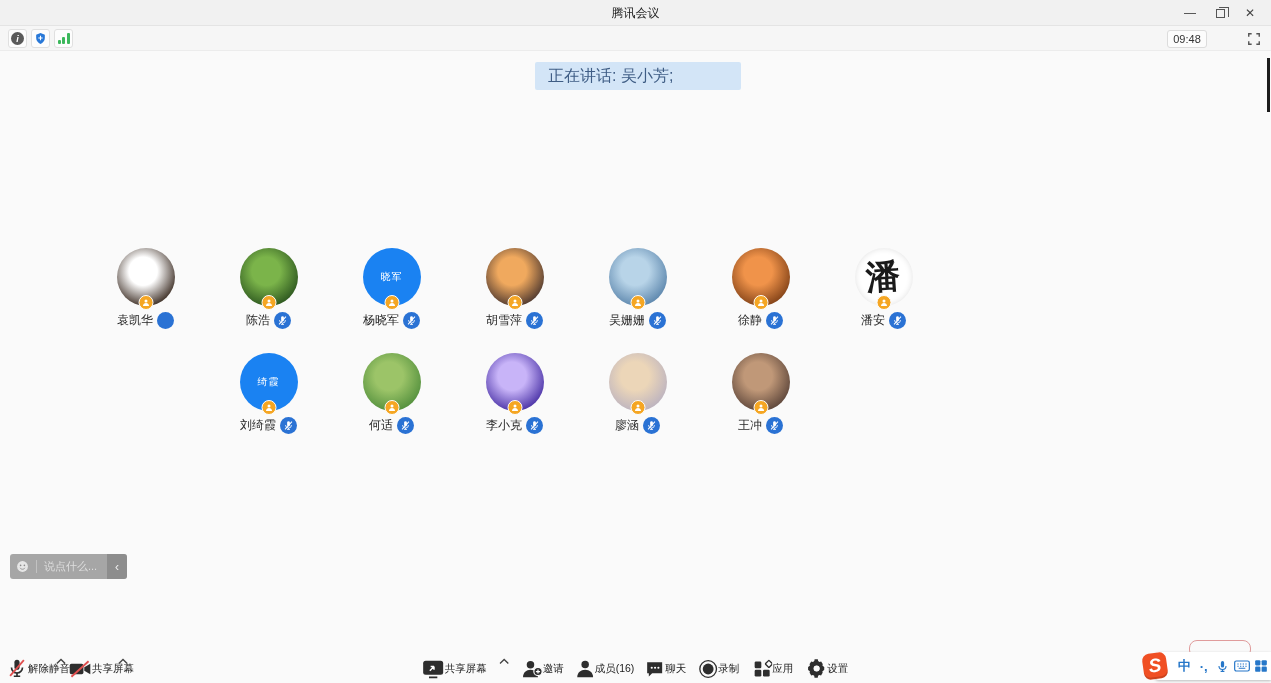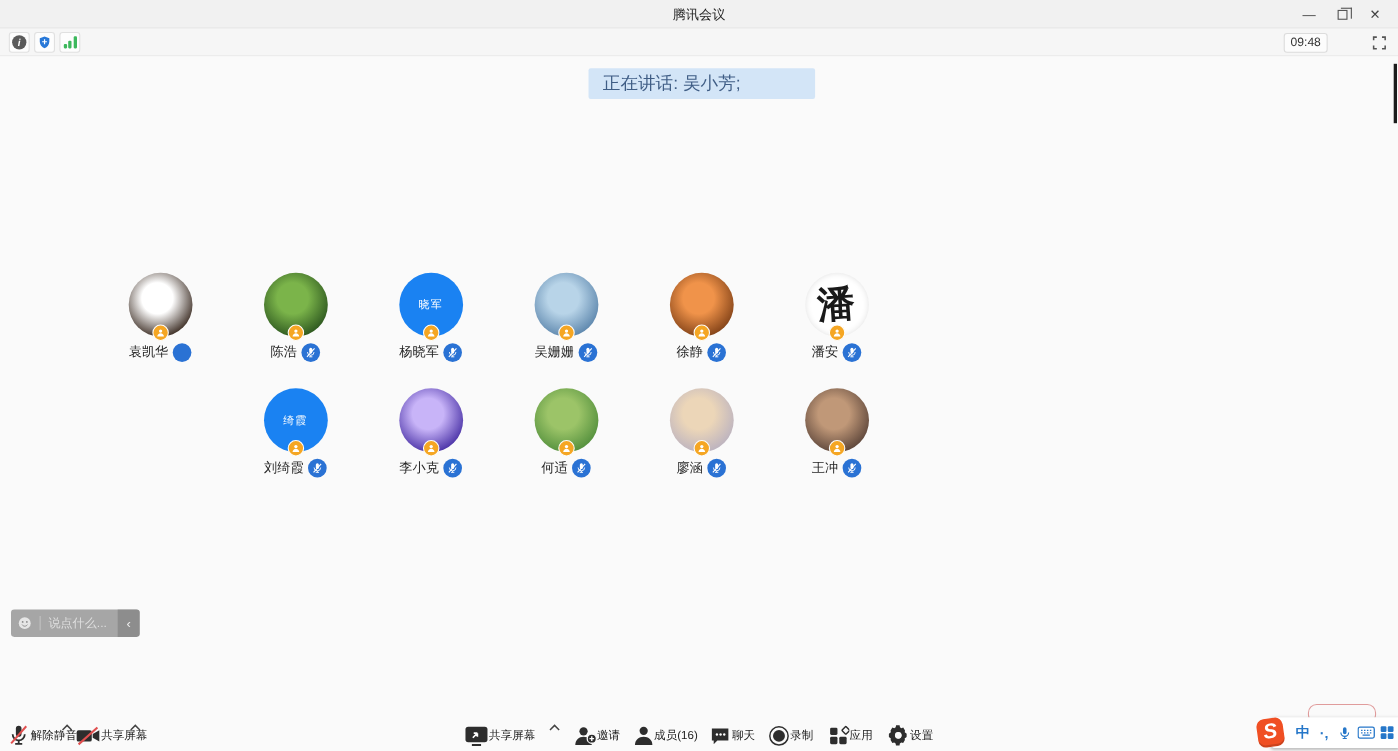--- a/index.html
+++ b/index.html
@@ -194,20 +194,42 @@
             <rect x="9" y="2.5" width="6" height="11.5" rx="3" fill="#ffffff"></rect>
             <path d="M5.5 11a6.5 6.5 0 0 0 13 0" stroke="#ffffff" stroke-width="1.8" fill="none"></path>
             <path d="M12 17.5V20.5M8.7 20.5h6.6" stroke="#ffffff" stroke-width="1.8"></path>
             <path d="M4.5 20.5L19.5 3.5" stroke="#ffffff" stroke-width="2.2"></path>
           </svg>
         </span>
     </div>
   </div>
 
 
+  <div class="tile">
+    <div class="avatar" style="background: radial-gradient(circle at 45% 40%, rgb(240, 169, 94) 0%, rgb(240, 169, 94) 30%, rgb(66, 48, 44) 80%);">
+      <span class="avatar-text"></span>
+      <span class="host-badge" hidden="">
+        <svg width="9" height="9" viewBox="0 0 24 24" fill="#fff">
+          <circle cx="12" cy="8" r="4"></circle>
+            <path d="M4 21c0-5 4-8 8-8s8 3 8 8z"></path>
+        </svg>
+      </span>
+    </div>
+    <div class="name-row">
+      <span class="pname">胡雪萍</span>
+      <span class="mic">
+          <svg width="11" height="11" viewBox="0 0 24 24">
+            <rect x="9" y="2.5" width="6" height="11.5" rx="3" fill="#ffffff"></rect>
+            <path d="M5.5 11a6.5 6.5 0 0 0 13 0" stroke="#ffffff" stroke-width="1.8" fill="none"></path>
+            <path d="M12 17.5V20.5M8.7 20.5h6.6" stroke="#ffffff" stroke-width="1.8"></path>
+            <path d="M4.5 20.5L19.5 3.5" stroke="#ffffff" stroke-width="2.2"></path>
+          </svg>
+        </span>
+    </div>
+  </div>
 
   <div class="tile">
     <div class="avatar" style="background: radial-gradient(circle at 45% 40%, rgb(184, 212, 232) 0%, rgb(184, 212, 232) 30%, rgb(85, 128, 168) 80%);">
       <span class="avatar-text"></span>
       <span class="host-badge" hidden="">
         <svg width="9" height="9" viewBox="0 0 24 24" fill="#fff">
           <circle cx="12" cy="8" r="4"></circle>
             <path d="M4 21c0-5 4-8 8-8s8 3 8 8z"></path>
         </svg>
       </span>
@@ -290,54 +312,54 @@
             <rect x="9" y="2.5" width="6" height="11.5" rx="3" fill="#ffffff"></rect>
             <path d="M5.5 11a6.5 6.5 0 0 0 13 0" stroke="#ffffff" stroke-width="1.8" fill="none"></path>
             <path d="M12 17.5V20.5M8.7 20.5h6.6" stroke="#ffffff" stroke-width="1.8"></path>
             <path d="M4.5 20.5L19.5 3.5" stroke="#ffffff" stroke-width="2.2"></path>
           </svg>
         </span>
     </div>
   </div>
 
   <div class="tile">
+    <div class="avatar" style="background: radial-gradient(circle at 45% 40%, rgb(156, 196, 104) 0%, rgb(156, 196, 104) 30%, rgb(78, 140, 58) 80%);">
+      <span class="avatar-text"></span>
+      <span class="host-badge" hidden="">
+        <svg width="9" height="9" viewBox="0 0 24 24" fill="#fff">
+          <circle cx="12" cy="8" r="4"></circle>
+            <path d="M4 21c0-5 4-8 8-8s8 3 8 8z"></path>
+        </svg>
+      </span>
+    </div>
+    <div class="name-row">
+      <span class="pname">何适</span>
+      <span class="mic">
+          <svg width="11" height="11" viewBox="0 0 24 24">
+            <rect x="9" y="2.5" width="6" height="11.5" rx="3" fill="#ffffff"></rect>
+            <path d="M5.5 11a6.5 6.5 0 0 0 13 0" stroke="#ffffff" stroke-width="1.8" fill="none"></path>
+            <path d="M12 17.5V20.5M8.7 20.5h6.6" stroke="#ffffff" stroke-width="1.8"></path>
+            <path d="M4.5 20.5L19.5 3.5" stroke="#ffffff" stroke-width="2.2"></path>
+          </svg>
+        </span>
+    </div>
+  </div>
+
+  <div class="tile">
     <div class="avatar" style="background: radial-gradient(circle at 45% 40%, rgb(200, 180, 248) 0%, rgb(200, 180, 248) 30%, rgb(64, 40, 160) 80%);">
       <span class="avatar-text"></span>
       <span class="host-badge" hidden="">
         <svg width="9" height="9" viewBox="0 0 24 24" fill="#fff">
           <circle cx="12" cy="8" r="4"></circle>
             <path d="M4 21c0-5 4-8 8-8s8 3 8 8z"></path>
         </svg>
       </span>
     </div>
     <div class="name-row">
       <span class="pname">李小克</span>
-      <span class="mic">
-          <svg width="11" height="11" viewBox="0 0 24 24">
-            <rect x="9" y="2.5" width="6" height="11.5" rx="3" fill="#ffffff"></rect>
-            <path d="M5.5 11a6.5 6.5 0 0 0 13 0" stroke="#ffffff" stroke-width="1.8" fill="none"></path>
-            <path d="M12 17.5V20.5M8.7 20.5h6.6" stroke="#ffffff" stroke-width="1.8"></path>
-            <path d="M4.5 20.5L19.5 3.5" stroke="#ffffff" stroke-width="2.2"></path>
-          </svg>
-        </span>
-    </div>
-  </div>
-
-  <div class="tile">
-    <div class="avatar" style="background: radial-gradient(circle at 45% 40%, rgb(156, 196, 104) 0%, rgb(156, 196, 104) 30%, rgb(78, 140, 58) 80%);">
-      <span class="avatar-text"></span>
-      <span class="host-badge" hidden="">
-        <svg width="9" height="9" viewBox="0 0 24 24" fill="#fff">
-          <circle cx="12" cy="8" r="4"></circle>
-            <path d="M4 21c0-5 4-8 8-8s8 3 8 8z"></path>
-        </svg>
-      </span>
-    </div>
-    <div class="name-row">
-      <span class="pname">何适</span>
       <span class="mic">
           <svg width="11" height="11" viewBox="0 0 24 24">
             <rect x="9" y="2.5" width="6" height="11.5" rx="3" fill="#ffffff"></rect>
             <path d="M5.5 11a6.5 6.5 0 0 0 13 0" stroke="#ffffff" stroke-width="1.8" fill="none"></path>
             <path d="M12 17.5V20.5M8.7 20.5h6.6" stroke="#ffffff" stroke-width="1.8"></path>
             <path d="M4.5 20.5L19.5 3.5" stroke="#ffffff" stroke-width="2.2"></path>
           </svg>
         </span>
     </div>
   </div>

